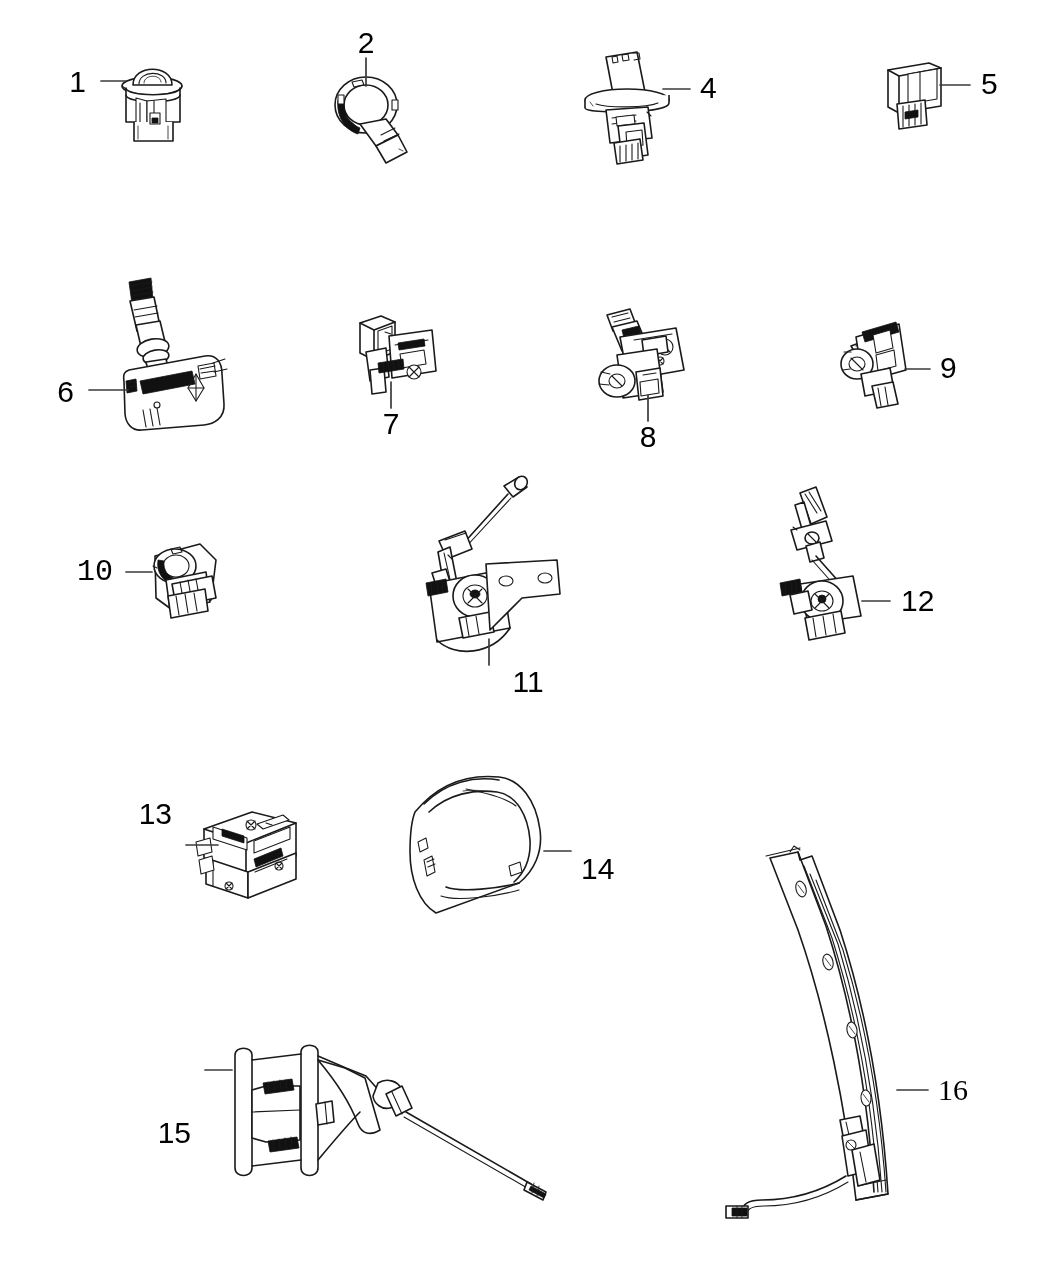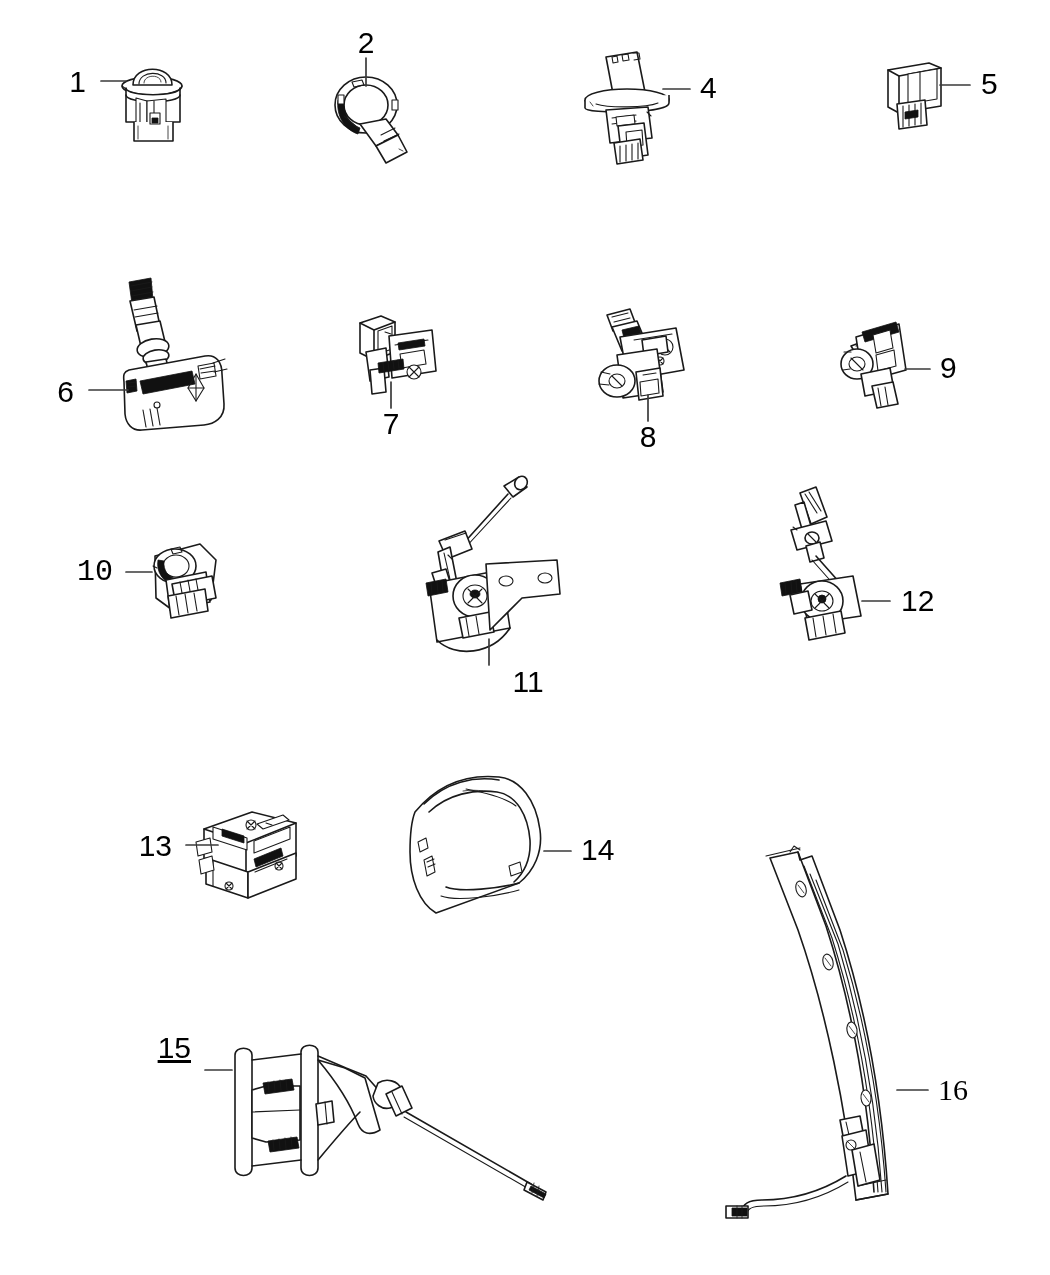--- a/index.html
+++ b/index.html
@@ -437,19 +437,19 @@
       <div class="callout-label anchor-mid" style="left: 366px; top: 43px;">2</div>
       <div class="callout-label anchor-start" style="left: 700px; top: 88px;">4</div>
       <div class="callout-label anchor-start" style="left: 981px; top: 84px;">5</div>
       <div class="callout-label anchor-end" style="left: 74px; top: 392px;">6</div>
       <div class="callout-label anchor-mid" style="left: 391px; top: 424px;">7</div>
       <div class="callout-label anchor-mid" style="left: 648px; top: 437px;">8</div>
       <div class="callout-label anchor-start" style="left: 940px; top: 368px;">9</div>
       <div class="callout-label anchor-end" style="left: 113px; top: 572px; font-family: Liberation Mono, monospace;">10</div>
       <div class="callout-label anchor-mid" style="left: 489px; top: 682px; margin-left: 39px;">11</div>
       <div class="callout-label anchor-start" style="left: 901px; top: 601px;">12</div>
-      <div class="callout-label anchor-end" style="left: 172px; top: 846px;">13</div>
-      <div class="callout-label anchor-start" style="left: 581px; top: 850px; text-align: right;">14</div>
-      <div class="callout-label anchor-end" style="left: 191px; top: 1048px; text-decoration: underline;">15</div>
+      <div class="callout-label anchor-end" style="left: 172px; top: 814px;">13</div>
+      <div class="callout-label anchor-start" style="left: 581px; top: 869px; text-align: right;">14</div>
+      <div class="callout-label anchor-end" style="left: 191px; top: 1133px;">15</div>
       <div class="callout-label anchor-start" style="left: 938px; top: 1090px; font-family: Liberation Serif, serif;">16</div>
     </div>
 
 </div>
 
 </body></html>

